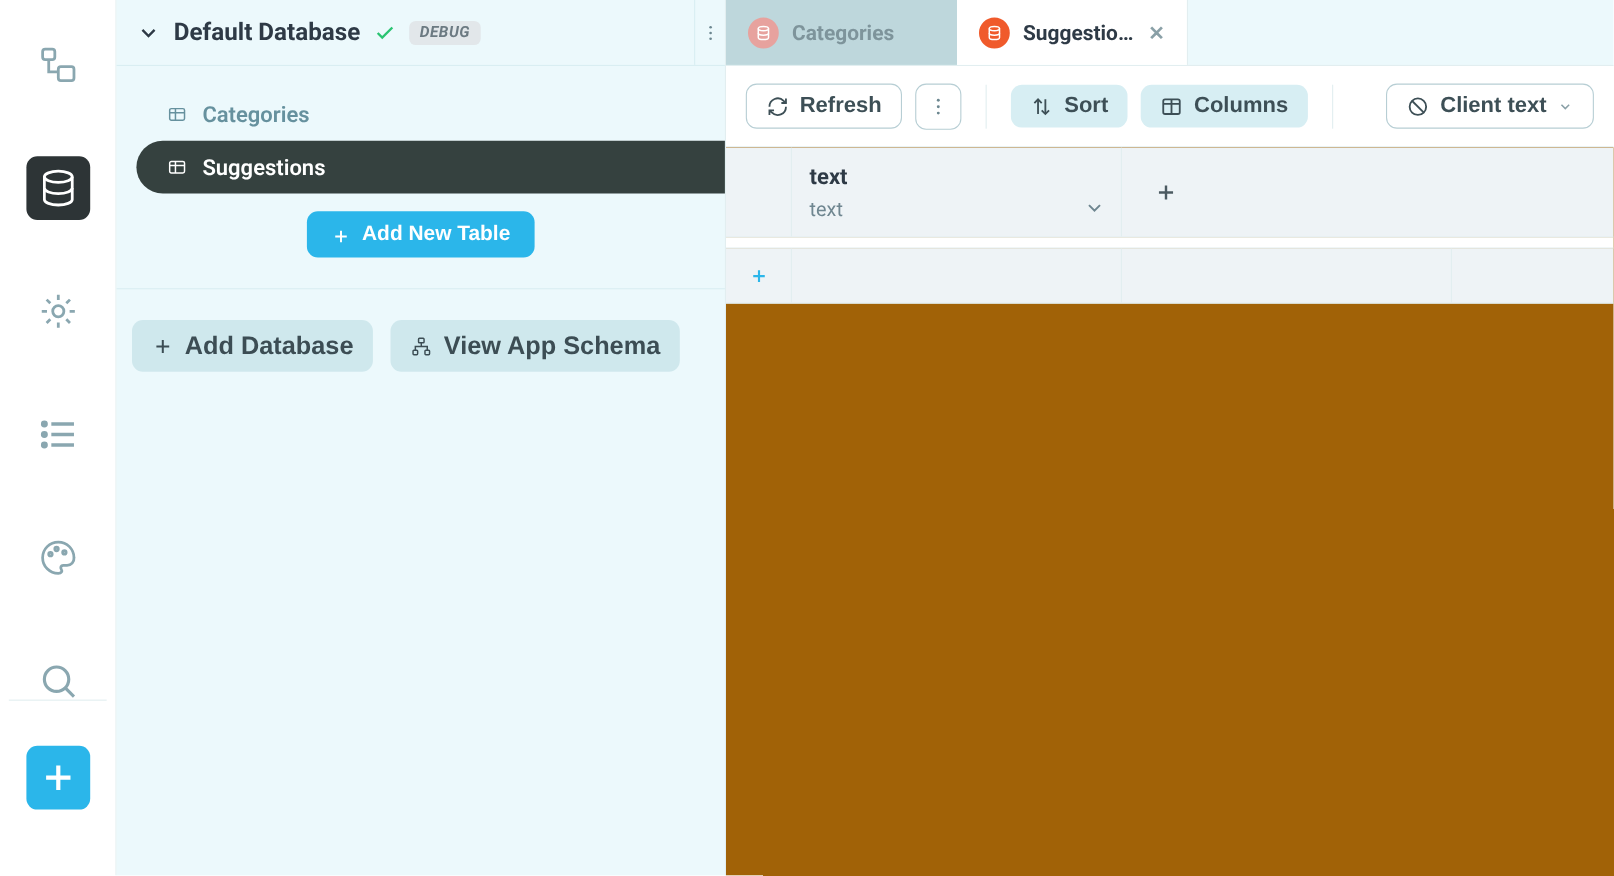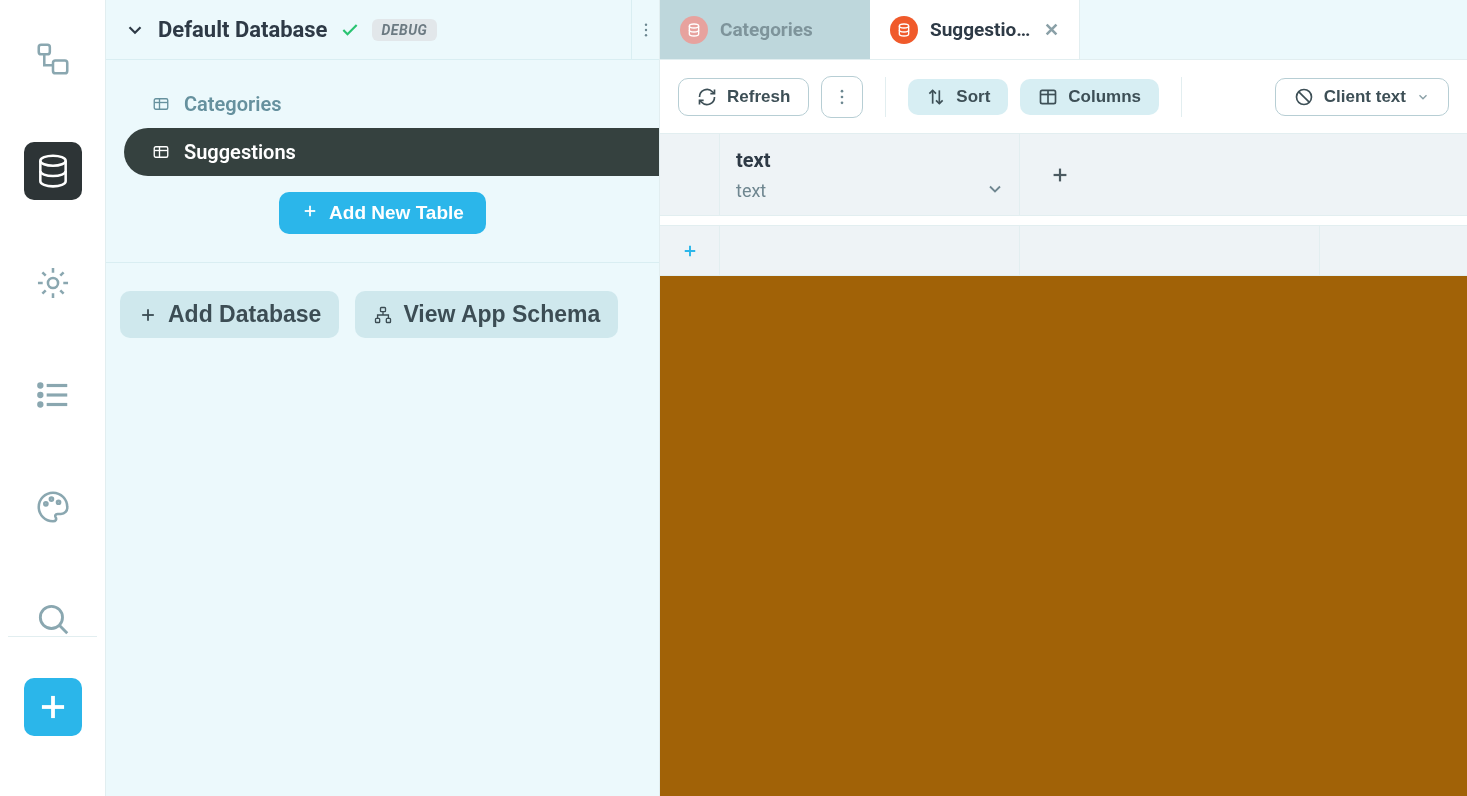--- a/index.html
+++ b/index.html
@@ -86,21 +86,21 @@
   }
   .table-row svg { width:18px; height:18px; flex-shrink:0; }
   .table-row.inactive { color:#66919e; }
   .table-row.active { background:#35413f; color:#fff; }
 
   .add-table-wrap { display:flex; justify-content:center; padding-top: 16px; }
   .btn-primary {
     background:#2bb6ea; color:#fff; border:none; cursor:pointer;
     font-size: 19px; font-weight:700;
     padding: 10px 22px; border-radius: 10px;
-    display:flex; align-items:flex-start; gap:10px;
+    display:flex; align-items:flex-end; gap:10px;
   }
   .btn-primary svg { width:18px; height:18px; }
 
   .btn-muted {
     background:#cfe8ed; color:#3c4d54; border:none; cursor:pointer;
     font-size: 23px; font-weight:700;
     padding: 10px 18px; border-radius: 10px;
     display:flex; align-items:center; gap:10px;
   }
   .btn-muted svg { width:20px; height:20px; }
@@ -145,21 +145,21 @@
     display:flex; align-items:center;
     padding: 0 18px; gap: 12px;
     border-bottom: 1px solid #e2eef0;
     background:#fff;
   }
   .tb { display:flex; align-items:center; gap: 12px; }
   .tb-divider { width:1px; height:40px; background:#e2eef0; margin: 0 10px; }
   .tb-spacer { flex:1; }
   .btn {
     border-radius:10px;
-    font-size: 17px; font-weight:700;
+    font-size: 20px; font-weight:700;
     padding: 8px 18px;
     display:flex; align-items:center; gap:10px;
     cursor:pointer; border: none;
   }
   .btn svg { width:20px; height:20px; }
   .btn-outline { background:#fff; color:#3d4f56; border:1.5px solid #b7ced4; }
   .btn-ghost { background:#d7eef3; color:#3d4f56; }
   .btn-icon-only { width:42px; padding:0; height:42px; justify-content:center; border:1.5px solid #b7ced4; background:#fff; color:#6c8790; }
   .btn-select { background:#fff; border:1.5px solid #b7ced4; color:#3d4f56; }
   .btn-select .chev-sm { width:14px; height:14px; color:#8aa0a7; }

